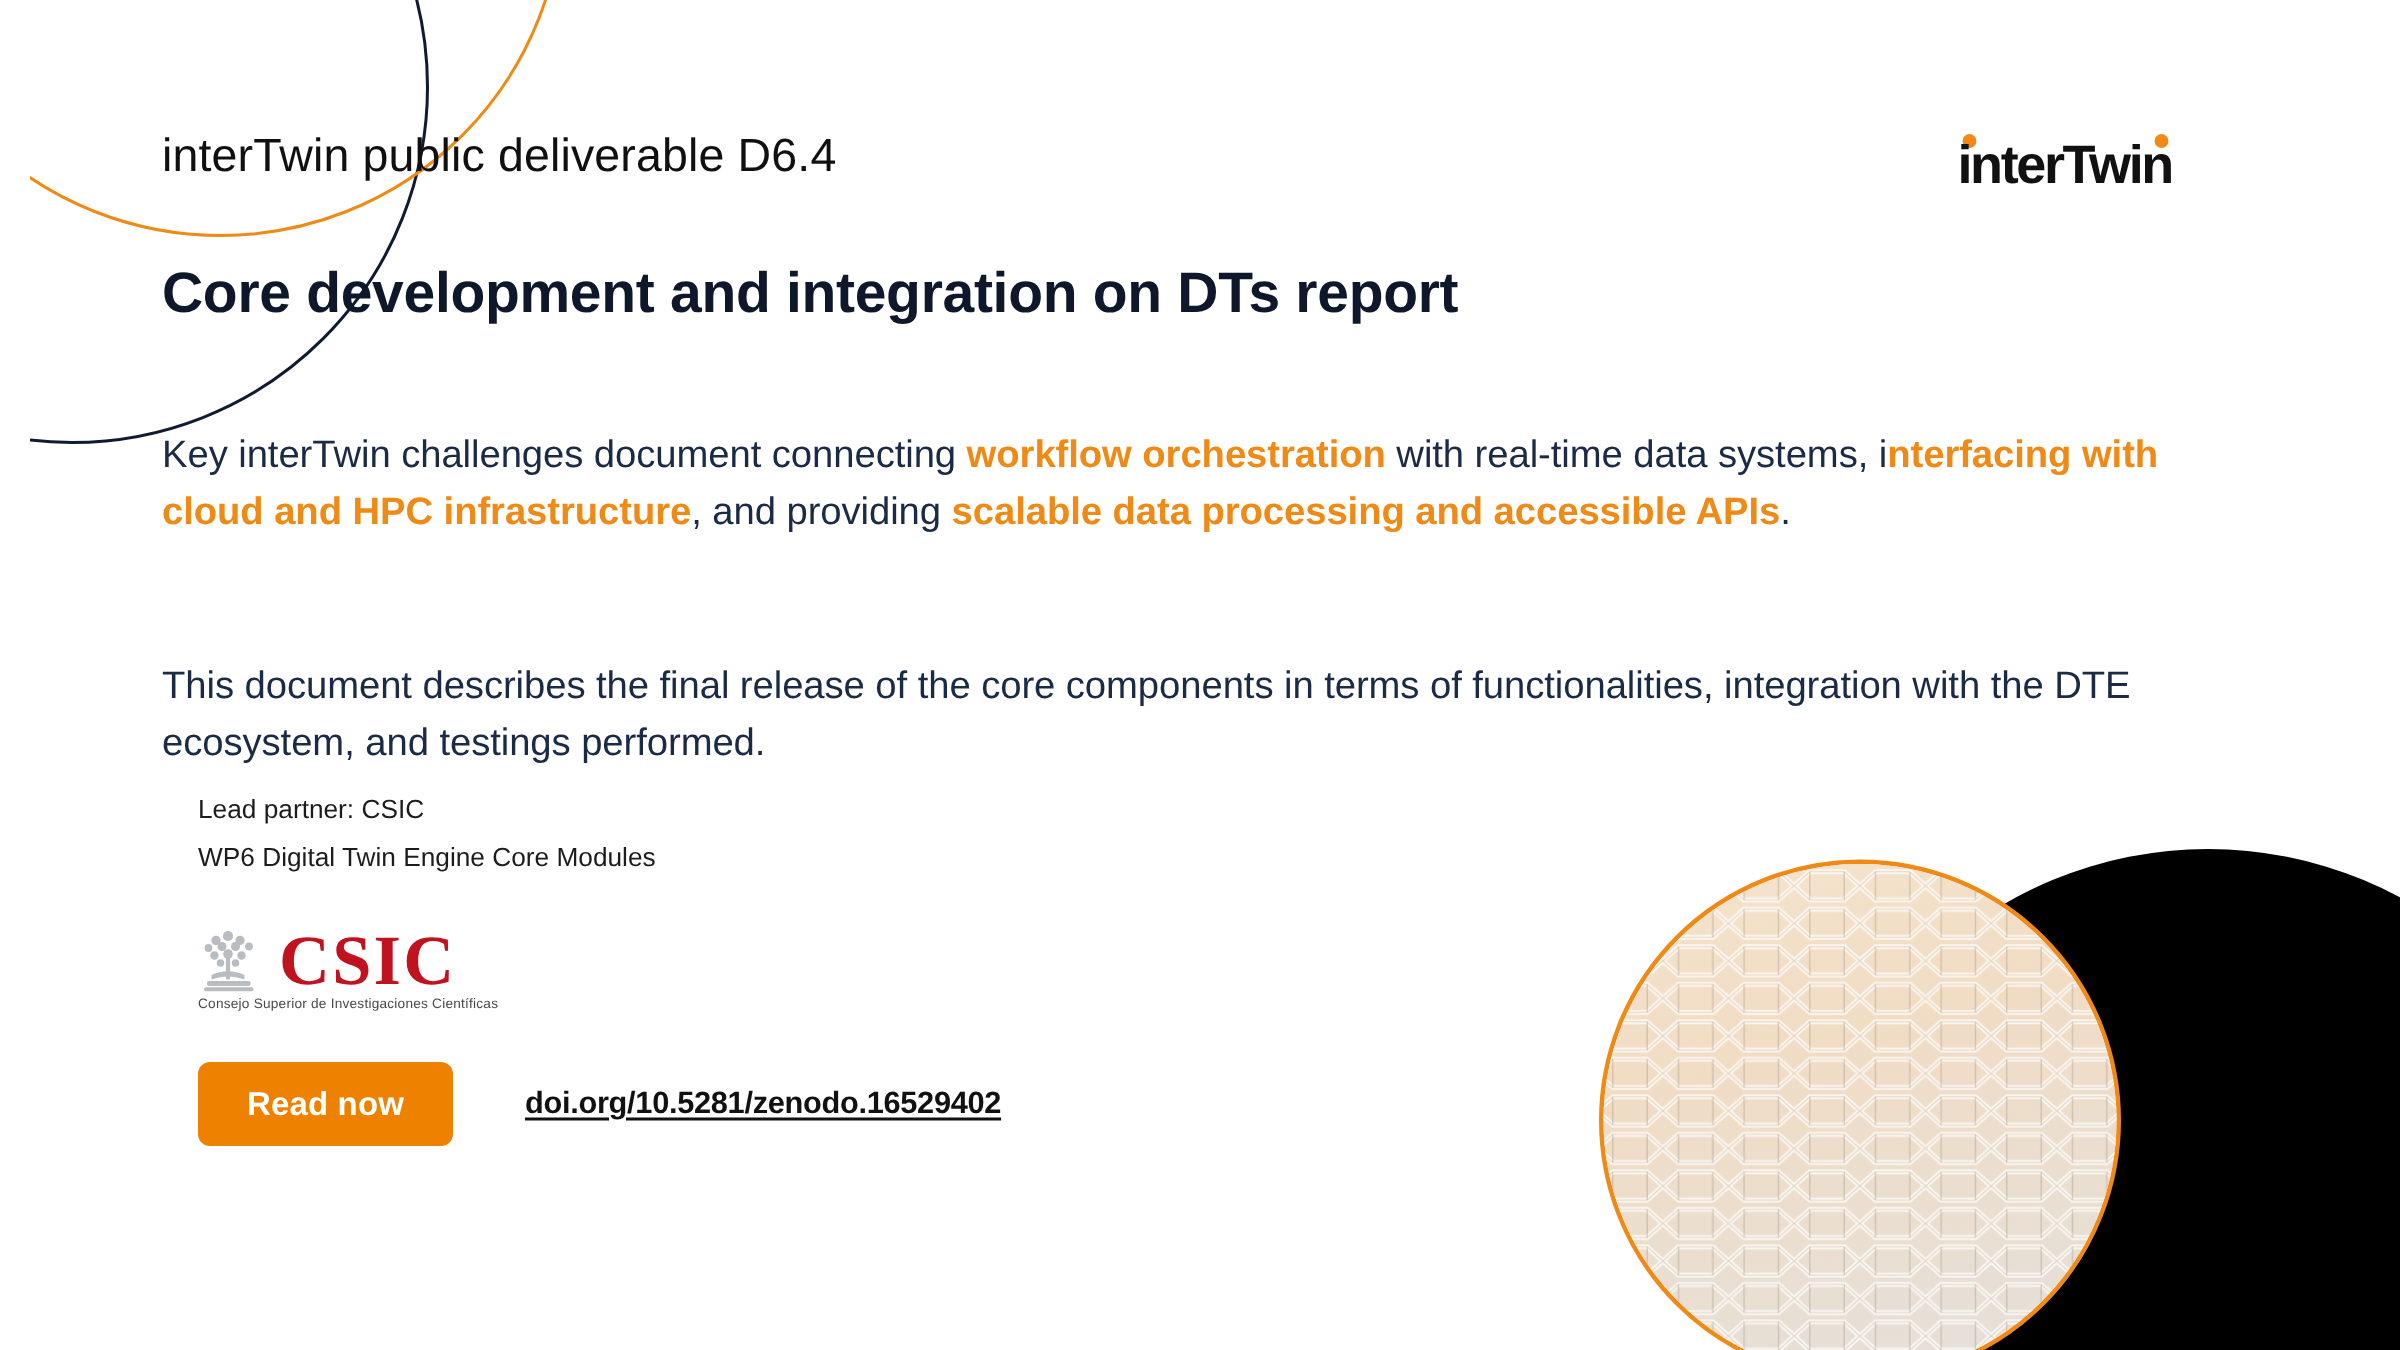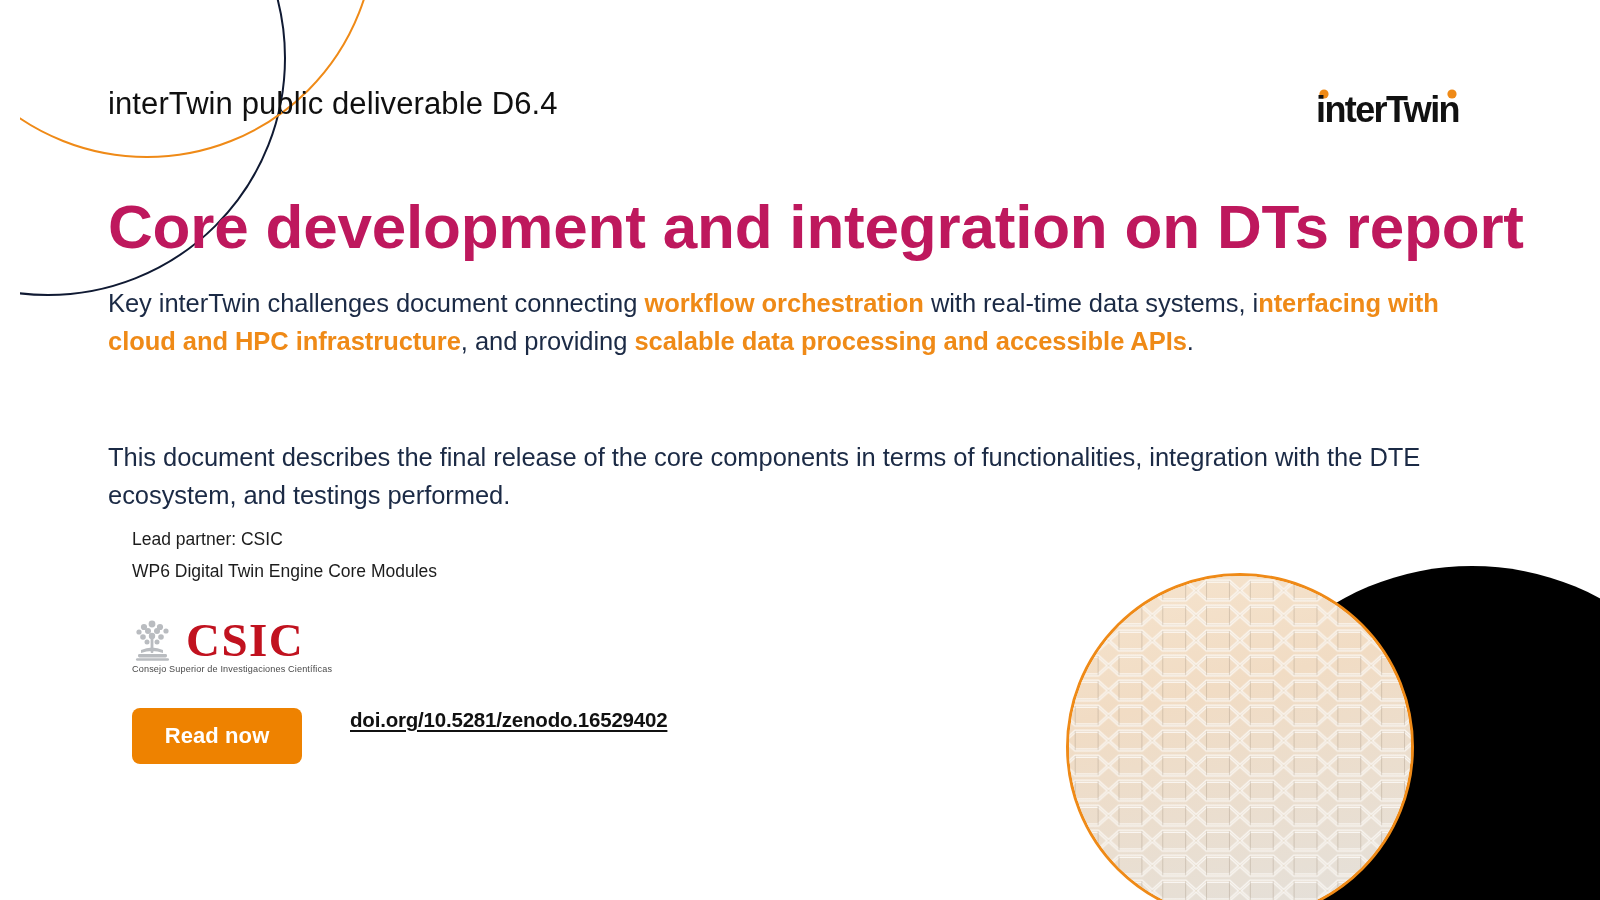--- a/index.html
+++ b/index.html
@@ -79,31 +79,31 @@
     font-size: 31px;
     line-height: 1.18;
     color: #101010;
     letter-spacing: 0.1px;
     white-space: nowrap;
   }
   #title {
     position: absolute;
     left: 88px;
     top: 150px;
-    font-size: 62px;
+    font-size: 38px;
     line-height: 1.14;
-    color: #be185d;
+    color: #0f172a;
     letter-spacing: -0.2px;
     white-space: nowrap;
   }
 
   
   #logo {
     position: absolute;
-    right: 104px;
+    right: 115px;
     top: 88px;
     height: 40px;
     display: flex;
     align-items: center;
   }
   #logo svg { display: block; }
 
   
   .para {
     position: absolute;
@@ -157,21 +157,21 @@
     font-family: "Liberation Sans", sans-serif;
     font-size: 22px;
     font-weight: bold;
     letter-spacing: 0.1px;
     cursor: pointer;
     padding: 0;
   }
   #doi-link {
     position: absolute;
     left: 330px;
-    top: 708px;
+    top: 724px;
     font-size: 20.5px;
     font-weight: bold;
     color: #111111;
     text-decoration: underline;
     text-underline-offset: 3px;
     letter-spacing: -0.2px;
     white-space: nowrap;
     cursor: pointer;
   }
 </style>

